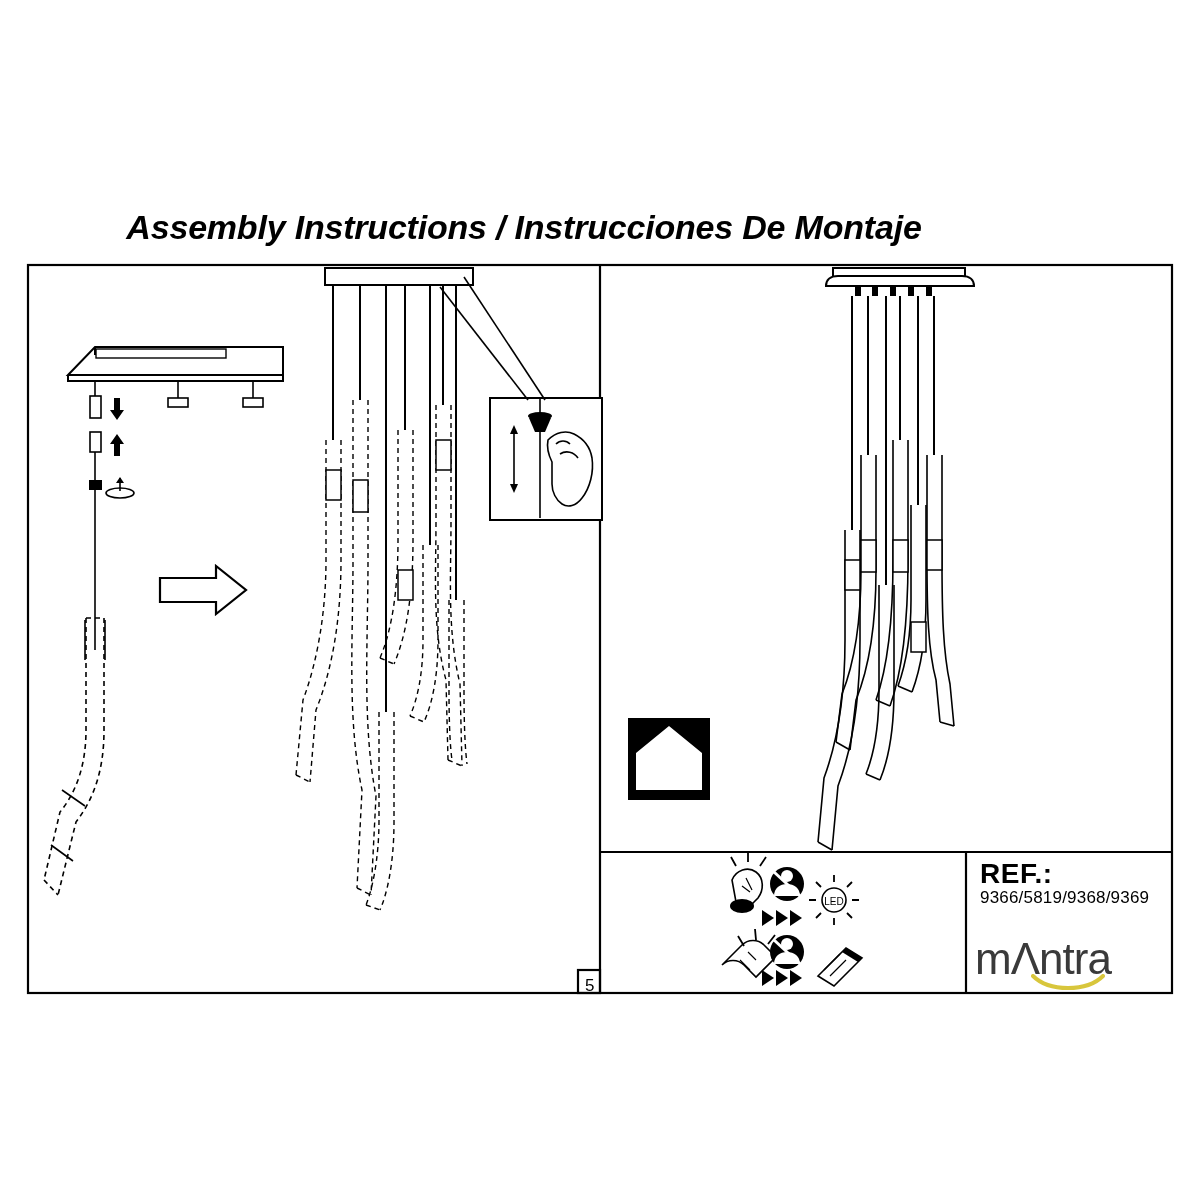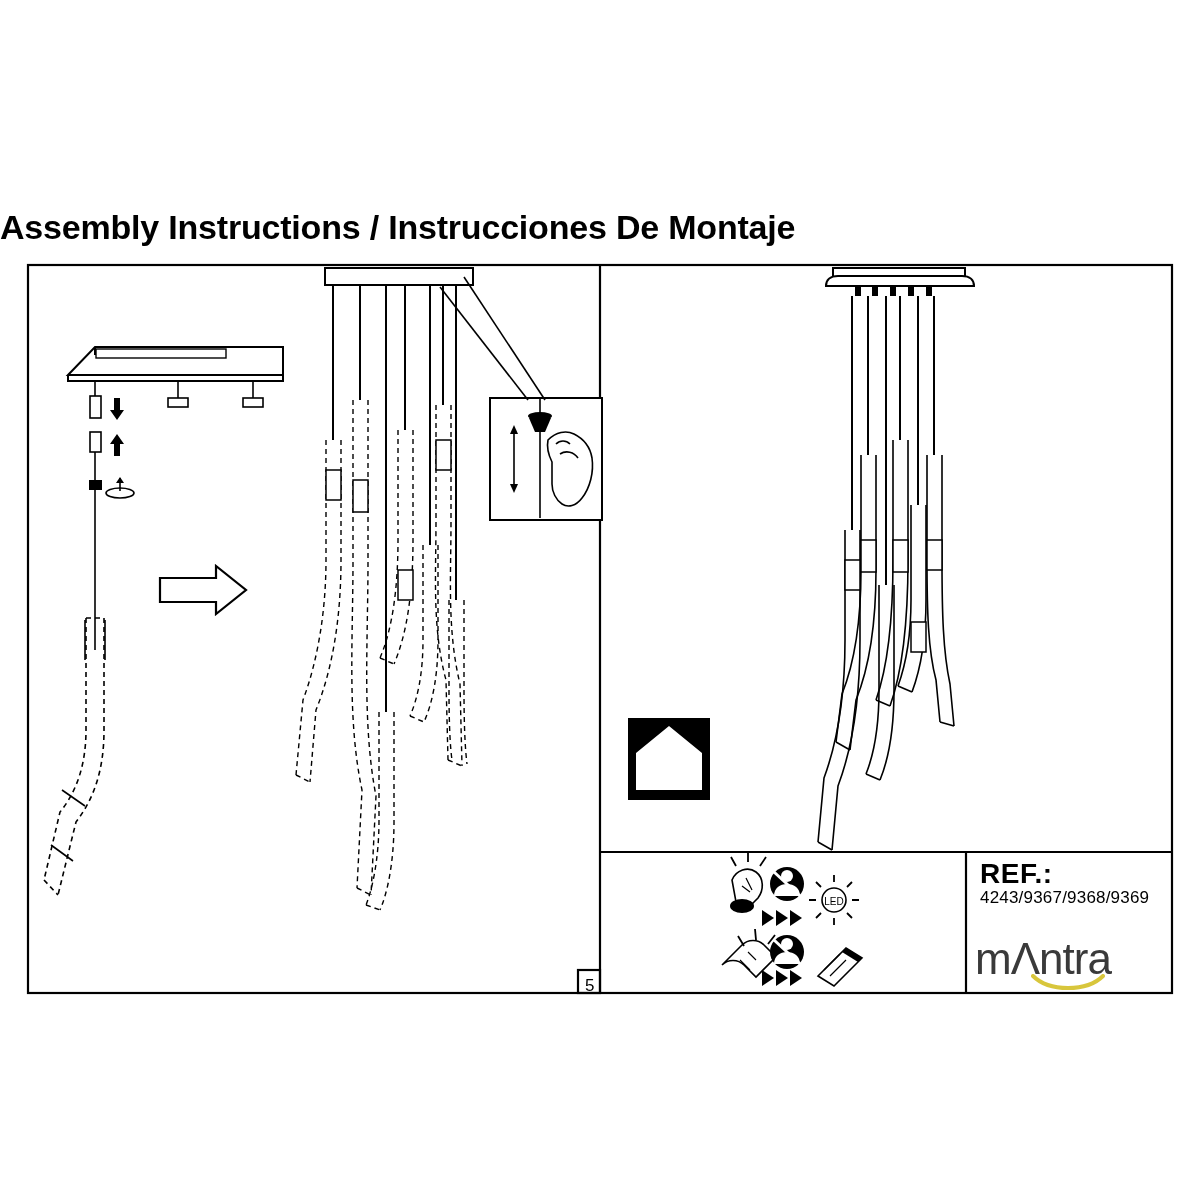--- a/index.html
+++ b/index.html
@@ -19,24 +19,26 @@
     position: absolute;
     left: 0; top: 0;
     width: 1200px;
     height: 1200px;
   }
   #title {
     position: absolute;
     left: 0;
     top: 208px;
     width: 1048px;
+    text-align: center;
     font-size: 34px;
     font-weight: 700;
     letter-spacing: -0.2px;
     white-space: nowrap;
+    font-style: italic;
   }
   .svg-wrap {
     position: absolute;
     left: 0;
     top: 0;
   }
   #ref-label {
     position: absolute;
     left: 980px;
     top: 858px;
@@ -341,21 +343,21 @@
 
       <g stroke-width="1.6">
         <path d="M818,976 L846,948 L862,958 L834,986 Z" fill="#fff"></path>
         <path d="M824,970 L840,954 M830,976 L846,960" stroke-width="1.2"></path>
         <path d="M846,948 L862,958 L858,962 L842,952 Z" fill="#000" stroke="none"></path>
       </g>
     </g>
   </svg>
 
   <div id="ref-label">REF.:</div>
-  <div id="ref-codes">4243/9367/9368/9369</div>
+  <div id="ref-codes">9366/5819/9368/9369</div>
   <div id="page-number">5</div>
 
   <div id="brand">
     <span class="brand-text">mΛntra</span>
     <svg class="swoosh" viewBox="0 0 74 18">
       <path d="M2,2 C18,18 56,18 72,2" fill="none" stroke="#d8c63c" stroke-width="4" stroke-linecap="round"></path>
     </svg>
   </div>
 
 </div>

